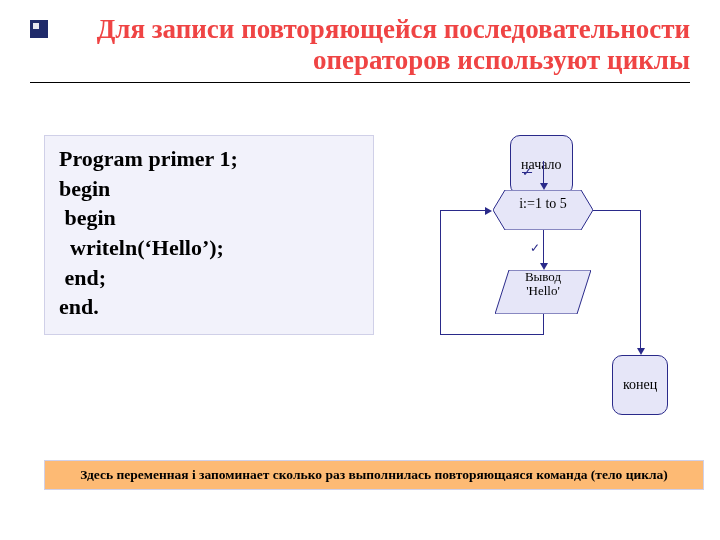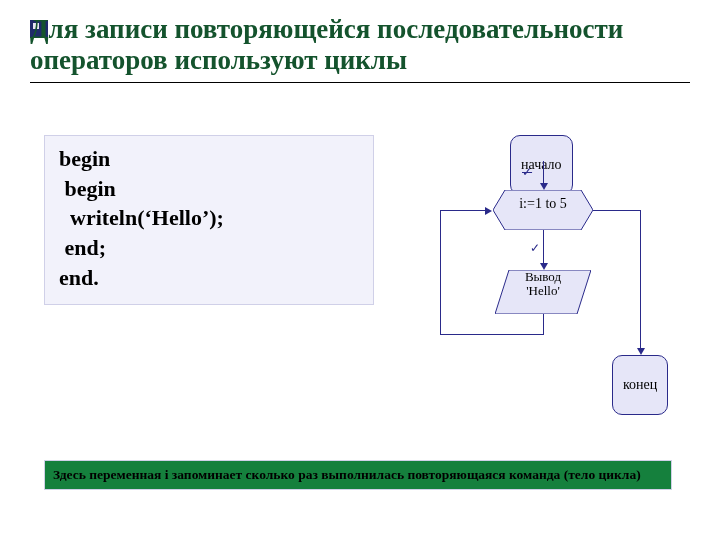--- a/index.html
+++ b/index.html
@@ -32,49 +32,51 @@
     top: 14px;
     left: 30px;
     right: 30px;
     border-bottom: 1px solid #000;
     padding-bottom: 6px;
     padding-left: 0;
   }
   .title {
     font-size: 27px;
     line-height: 1.15;
-    color: #14532d;
+    color: #ef4444;
     margin: 0;
     padding-left: 0;
+    text-align: right;
   }
   .code-block {
     position: absolute;
     top: 135px;
     left: 44px;
     width: 300px;
     padding: 8px 14px 12px 14px;
     background: #f2f2fb;
     border: 1px solid #d0d0e8;
     font-size: 22px;
     font-weight: bold;
     line-height: 1.35;
     color: #000;
   }
   .code-block div { white-space: pre; }
   .footnote {
     position: absolute;
     left: 44px;
     top: 460px;
     width: 610px;
-    padding: 6px 8px;
-    background: #15803d;
+    padding: 6px 24px;
+    background: #fdba74;
     border: 1px solid #d0d0e8;
     font-size: 13.5px;
     font-weight: bold;
     color: #000;
+    text-align: center;
   }
   
   .flow {
     position: absolute;
     top: 135px;
     left: 410px;
     width: 285px;
     height: 300px;
     font-size: 13px;
     color: #000;
@@ -135,20 +137,21 @@
 </head>
 <body>
 
 <div class="bullet"></div>
 
 <div class="title-wrap">
   <h1 class="title">Для  записи повторяющейся последовательности операторов используют циклы</h1>
 </div>
 
 <div class="code-block">
+  <div>Program primer 1;</div>
   <div>begin</div>
   <div> begin</div>
   <div>  writeln(‘Hello’);</div>
   <div> end;</div>
   <div>end.</div>
 </div>
 
 <div class="flow">
 
   <div class="term" style="left:100px; top:0px;">начало</div>

